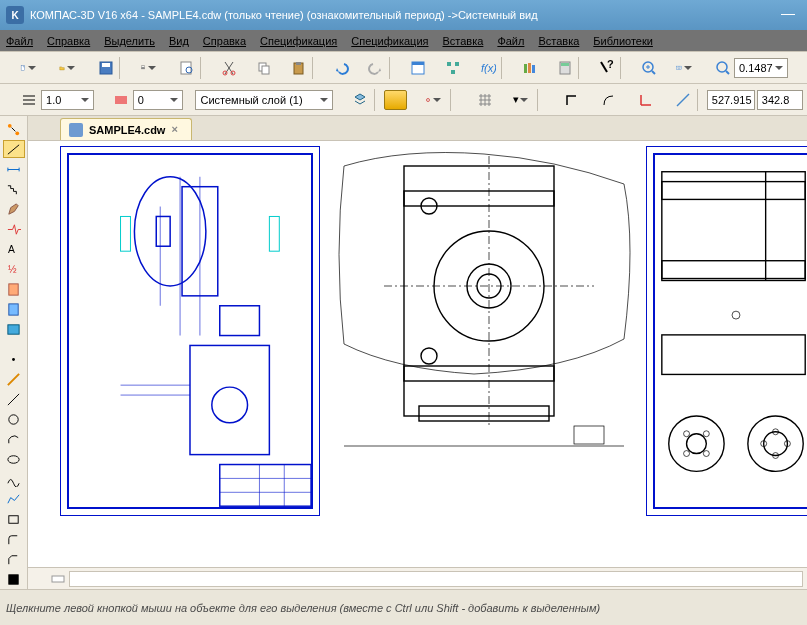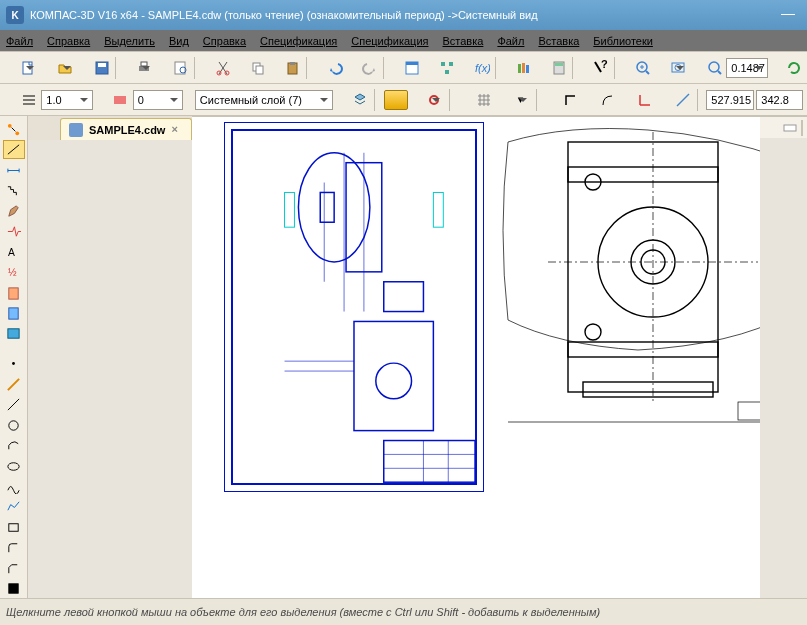--- a/index.html
+++ b/index.html
@@ -9,39 +9,39 @@
 .title-bar .ttl{flex:1;white-space:nowrap;overflow:hidden;}
 .title-bar .min{width:26px;height:18px;text-align:center;font-size:14px;line-height:14px;color:#fff;}
 .menu-bar{height:22px;background:#737373;border-bottom:1px solid #c9c3b6;display:flex;align-items:center;padding:0 6px;}
 .menu-bar span{margin-right:14px;cursor:default;}
 .menu-bar span u{text-decoration:underline;}
 .toolbar{height:32px;background:#f2eee4;border-bottom:1px solid #c9c3b6;display:flex;align-items:center;padding:0 4px;gap:2px;}
 .tb{width:22px;height:22px;display:flex;align-items:center;justify-content:center;border:1px solid transparent;border-radius:2px;margin-left:15px;}
 .tb svg{width:16px;height:16px;}
 .sep{width:6px;height:22px;border-left:1px solid #c0baac;margin:0 2px;}
 .txtbox{height:20px;border:1px solid #9f9a8c;background:#fff;padding:0 4px;display:flex;align-items:center;}
-.dd{position:relative;padding-right:2px;}
+.dd{position:relative;padding-right:14px;}
 .dd:after{content:"";position:absolute;right:4px;top:50%;margin-top:-2px;border:4px solid transparent;border-top-color:#555;}
 .body-wrap{flex:1;display:flex;min-height:0;}
 .left-bar{width:28px;background:#f2eee4;border-right:1px solid #c9c3b6;display:flex;flex-direction:column;align-items:center;padding-top:4px;gap:2px;overflow:hidden;}
 .lb{width:22px;height:20px;display:flex;align-items:center;justify-content:center;}
 .lb svg{width:15px;height:15px;}
-.main{flex:1;display:flex;flex-direction:row;min-width:0;}
+.main{flex:1;display:flex;flex-direction:column;min-width:0;}
 .tab-bar{height:24px;background:#e6e1d4;display:flex;align-items:flex-end;padding-left:6px;}
 .tab{height:22px;background:#fff8e0;border:1px solid #c9b770;border-bottom:none;border-radius:3px 3px 0 0;padding:0 8px;display:flex;align-items:center;gap:6px;font-weight:700;}
 .tab .ico{width:14px;height:14px;background:#6f9bd1;border-radius:2px;}
 .tab .cls{width:12px;height:12px;font-size:11px;line-height:11px;color:#888;}
 .canvas-wrap{flex:1;background:#fff;position:relative;overflow:hidden;border-top:1px solid #c9c3b6;}
 .canvas{position:absolute;inset:0;background:#fff;}
 .sheet{position:absolute;border:1px solid #0011cc;}
 .sheet .frame{position:absolute;inset:6px;border:2px solid #0011cc;}
 .hatch{background-image:repeating-linear-gradient(45deg,#000 0,#000 1px,transparent 1px,transparent 4px);}
 .cmdbar{height:22px;background:#f5f1e9;border-top:1px solid #c9c3b6;display:flex;align-items:center;padding:0 4px;}
 .cmdbar .inp{flex:1;height:16px;background:#fff;border:1px solid #c9c3b6;}
-.status{height:27px;background:#eae6da;border-top:1px solid #c9c3b6;padding:0 6px;display:flex;align-items:center;color:#4a4a4a;font-style:italic;font-size:11px;}
+.status{height:36px;background:#eae6da;border-top:1px solid #c9c3b6;padding:0 6px;display:flex;align-items:center;color:#4a4a4a;font-style:italic;font-size:11px;}
 .drawing-line{stroke:#0011cc;stroke-width:1.5;fill:none;}
 .drawing-thin{stroke:#0011cc;stroke-width:0.6;fill:none;}
 .black-line{stroke:#000;stroke-width:1.4;fill:none;}
 .black-thin{stroke:#000;stroke-width:0.7;fill:none;}
 .cyan{stroke:#0cc;fill:none;}
 .yellow-btn{width:26px;height:20px;background:linear-gradient(#ffd96b,#e7aa00);border:1px solid #9b7a12;border-radius:2px;}
 </style>
 </head>
 <body>
 
@@ -211,21 +211,21 @@
   <div class="tb">
       <svg viewBox="0 0 16 16">
         <rect x="2" y="4" width="12" height="8" fill="#e77"></rect>
       </svg>
     </div>
   <div class="txtbox dd" style="width:54px">
       <span>0</span>
     </div>
   <div style="flex:0 0 8px"></div>
   <div class="txtbox dd" style="width:150px">
-      <span>Системный слой (7)</span>
+      <span>Системный слой (1)</span>
     </div>
   <div class="tb">
       <svg viewBox="0 0 16 16">
         <path d="M3 5 l5 -3 l5 3 l-5 3 z" fill="#8bd" stroke="#268"></path>
         <path d="M3 9 l5 3 l5 -3" fill="none" stroke="#268"></path>
       </svg>
     </div>
   <div class="sep"></div>
   <div class="yellow-btn"></div>
   <div class="tb dd">

